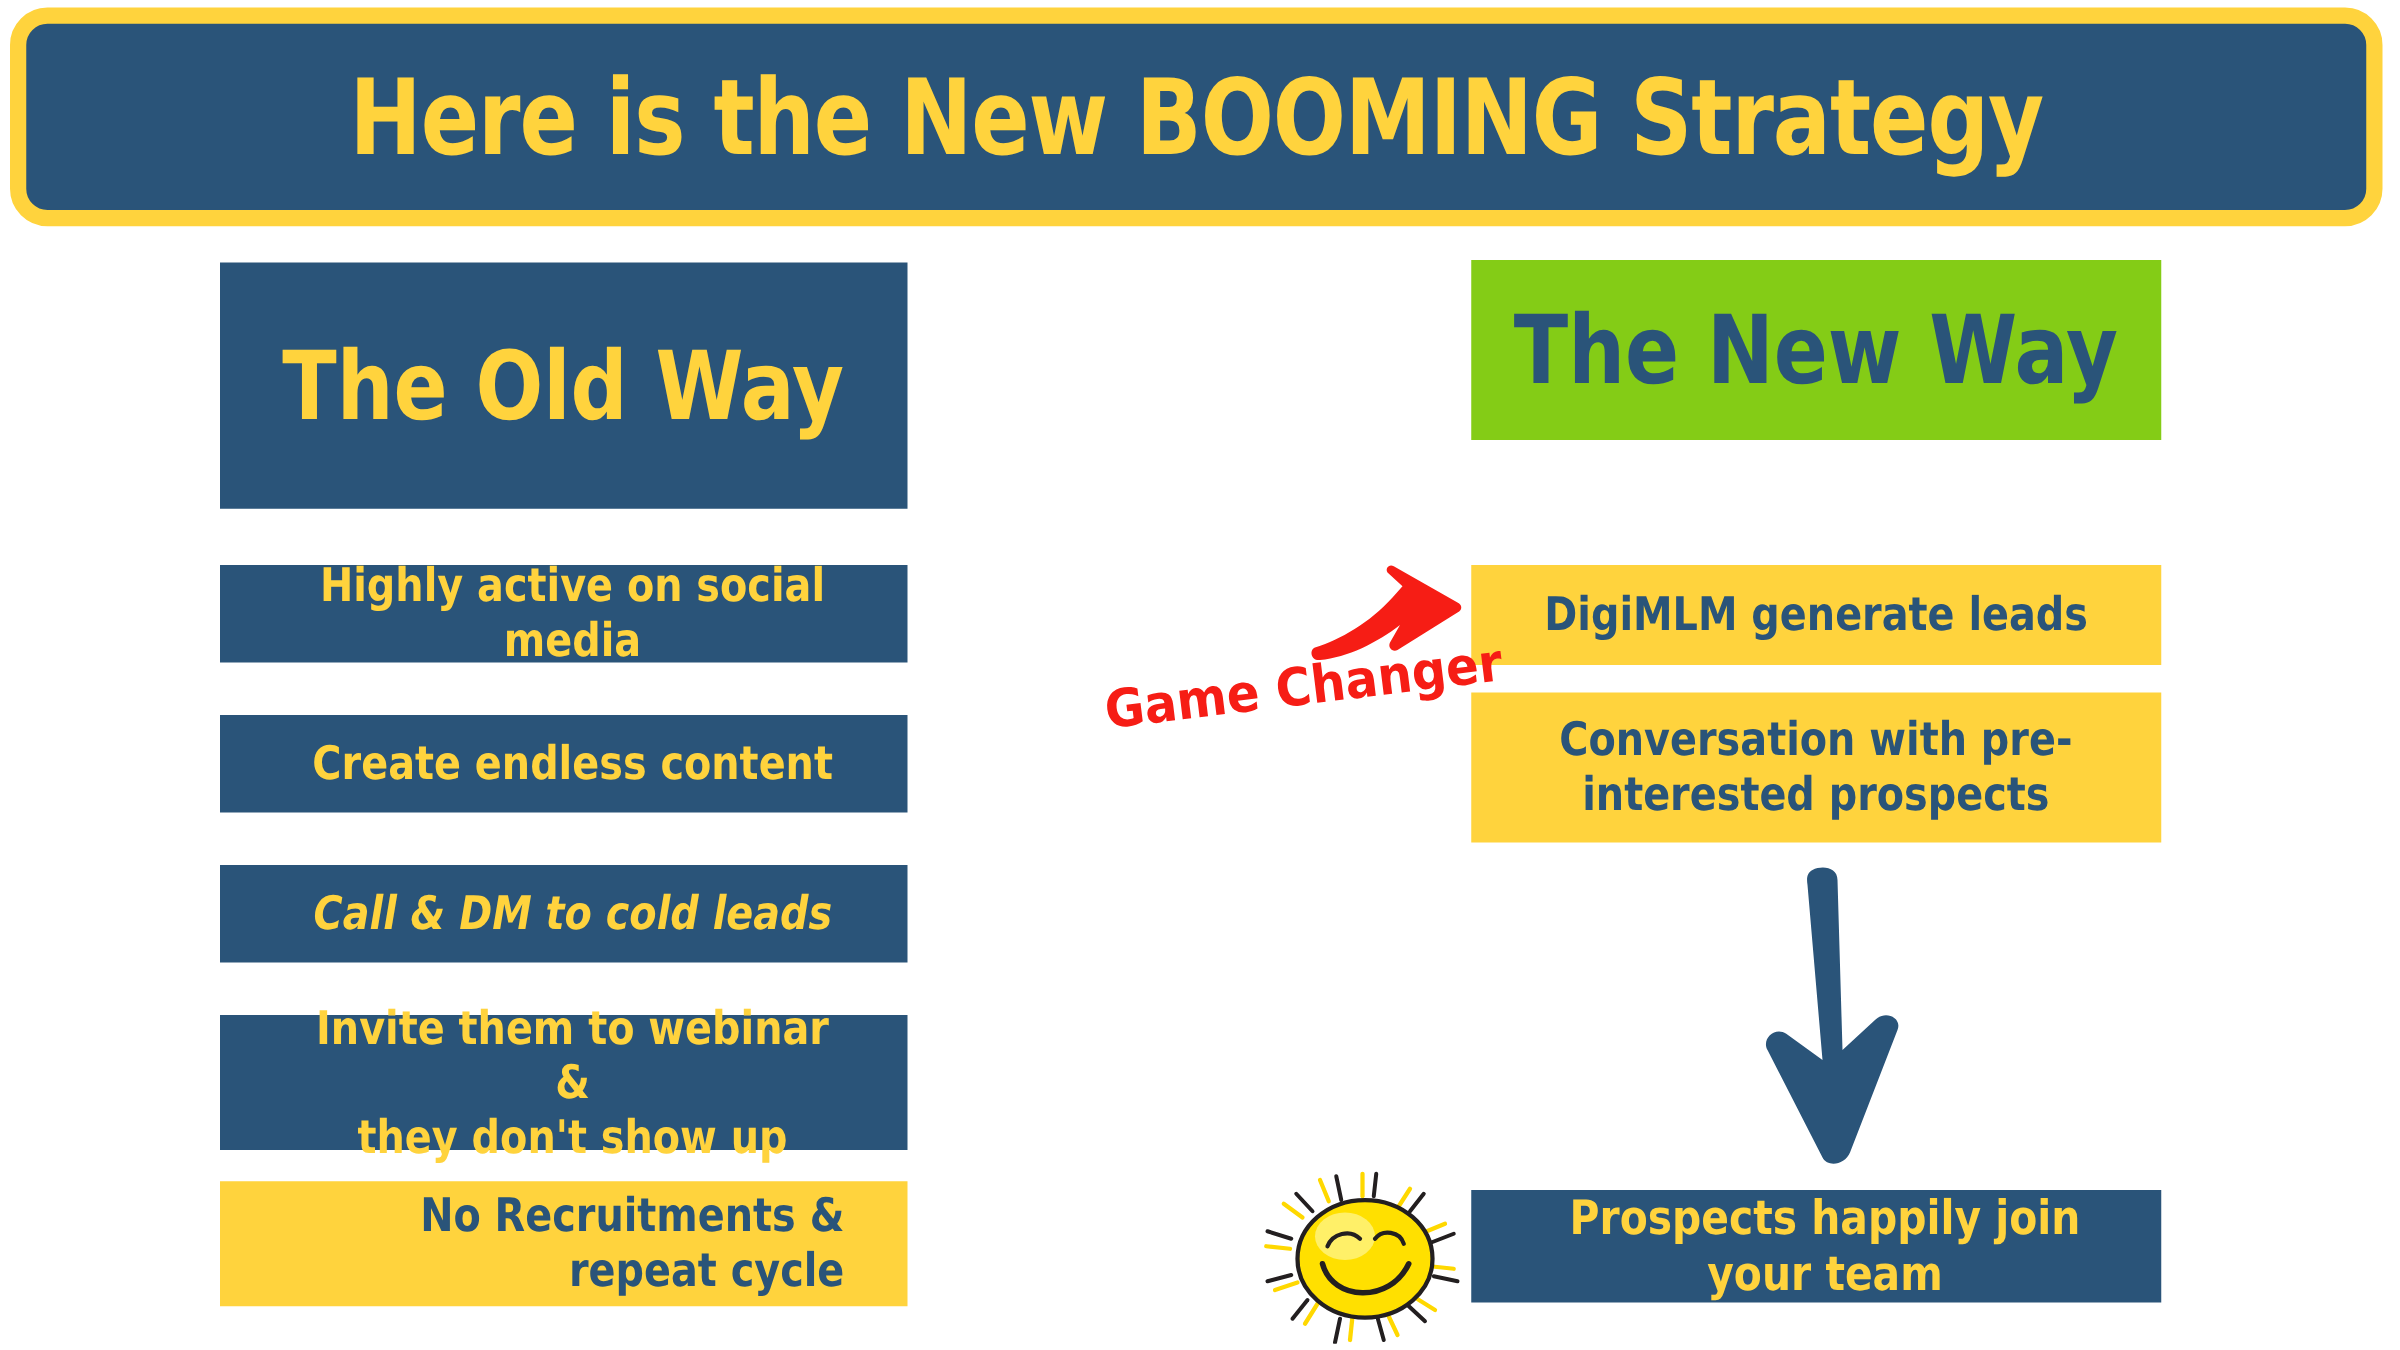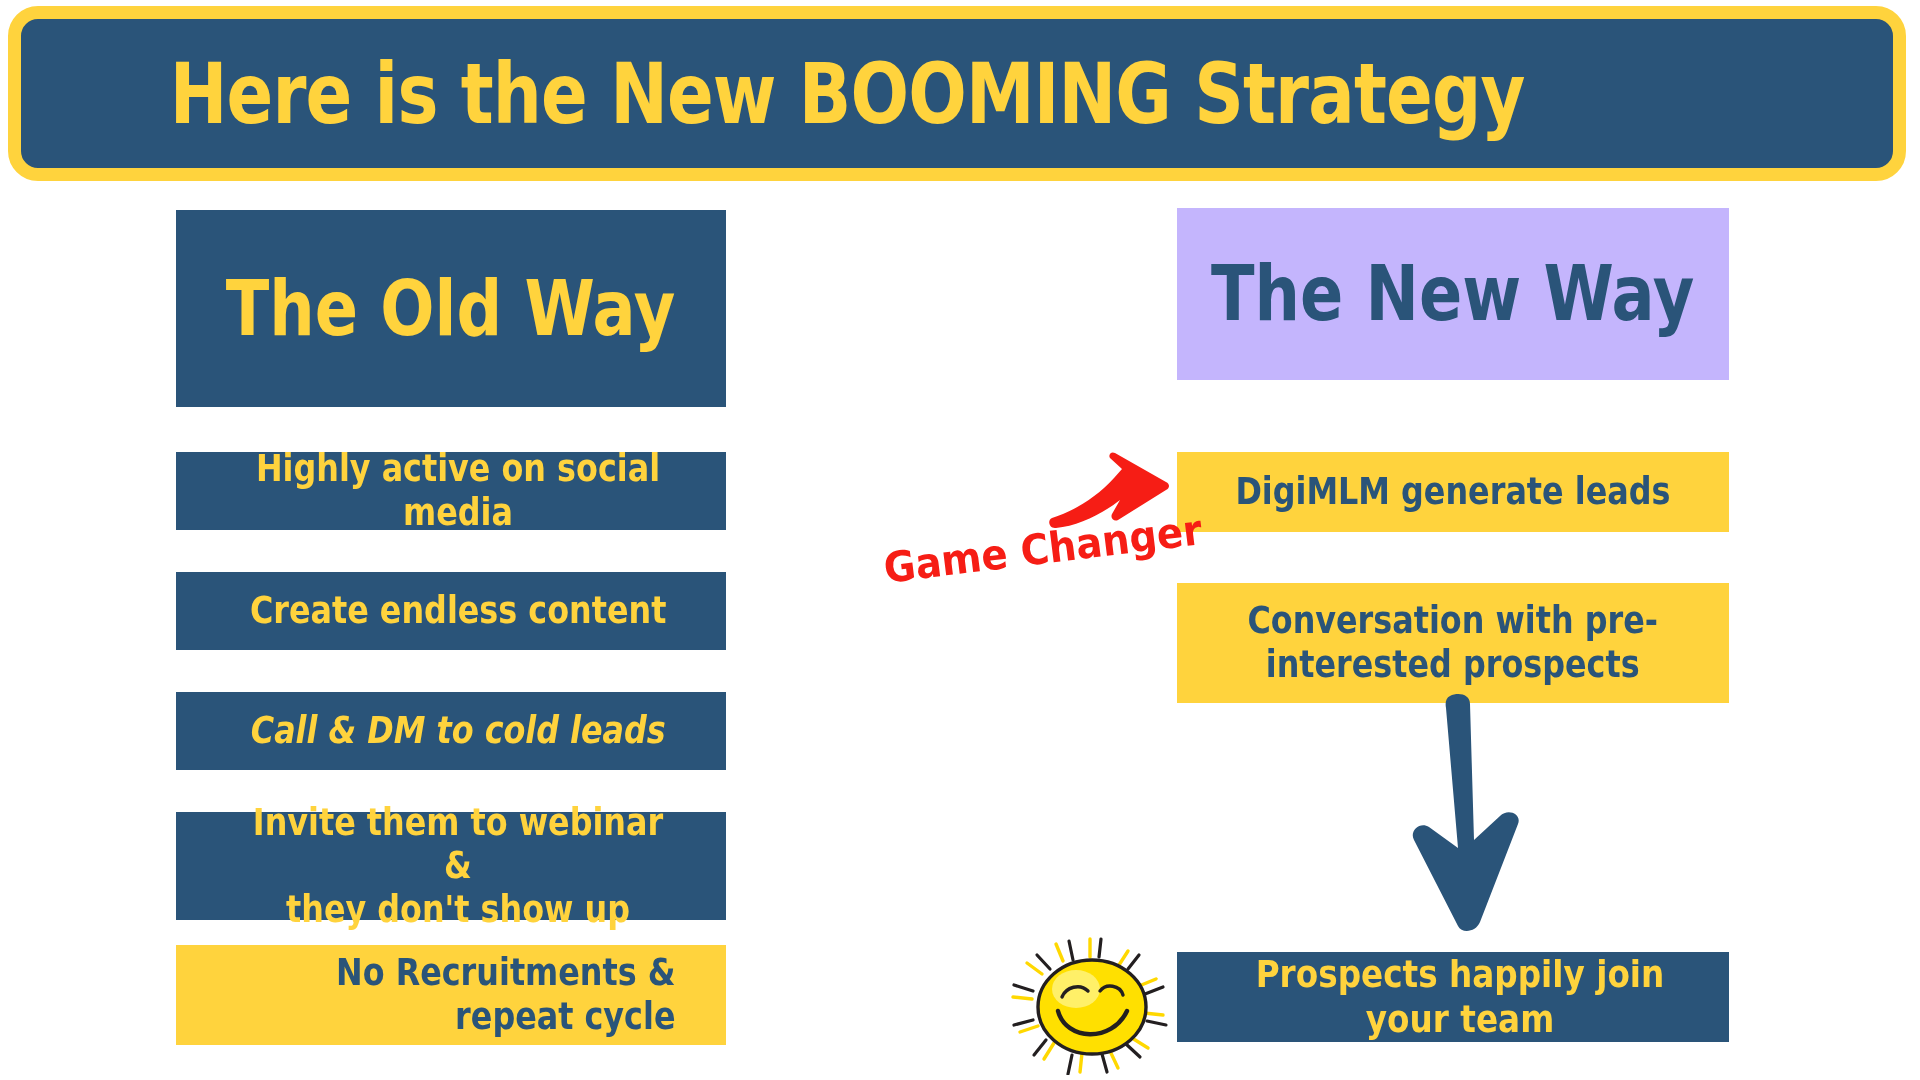--- a/index.html
+++ b/index.html
@@ -21,21 +21,21 @@
     left: 8px;
     top: 6px;
     width: 1898px;
     height: 175px;
     box-sizing: border-box;
     border: 13px solid #FFD33D;
     border-radius: 30px;
     background: #2A5479;
     display: flex;
     align-items: center;
-    justify-content: flex-start;
+    justify-content: center;
   }
   #header-title {
     color: #FFD33D;
     font-family: "DejaVu Sans", sans-serif;
     font-weight: bold;
     font-size: 84px;
     letter-spacing: -1px;
     transform: scaleX(0.82);
     transform-origin: center center;
     white-space: nowrap;
@@ -66,22 +66,22 @@
     height: 197px;
     background: #2A5479;
     text-align: center;
   }
   #old-way-heading .heading-text { color: #FFD33D; }
 
   #new-way-heading {
     left: 1177px;
     top: 208px;
     width: 552px;
-    height: 172px;
-    background: #c4b5fd;
+    height: 144px;
+    background: #84cc16;
     text-align: right;
   }
   #new-way-heading .heading-text { color: #2A5479; }
 
   
   .item-box {
     position: absolute;
     box-sizing: border-box;
     display: flex;
     align-items: center;
@@ -104,21 +104,21 @@
 
   
   #old-item-0 { left: 176px; top: 452px; width: 550px; height: 78px; }
   #old-item-1 { left: 176px; top: 572px; width: 550px; height: 78px; }
   #old-item-2 { left: 176px; top: 692px; width: 550px; height: 78px; font-style: italic; }
   #old-item-3 { left: 176px; top: 812px; width: 550px; height: 108px; }
   #old-item-4 { left: 176px; top: 945px; width: 550px; height: 100px; text-align: right; }
 
   
   #new-item-0 { left: 1177px; top: 452px; width: 552px; height: 80px; }
-  #new-item-1 { left: 1177px; top: 583px; width: 552px; height: 120px; }
+  #new-item-1 { left: 1177px; top: 554px; width: 552px; height: 120px; }
   #new-item-2 { left: 1177px; top: 952px; width: 552px; height: 90px; }
   #new-item-2 .item-text { font-size: 38px; }
 
   
   #game-changer-label {
     position: absolute;
     left: 884px;
     top: 548px;
     width: 270px;
     color: #F61D15;

